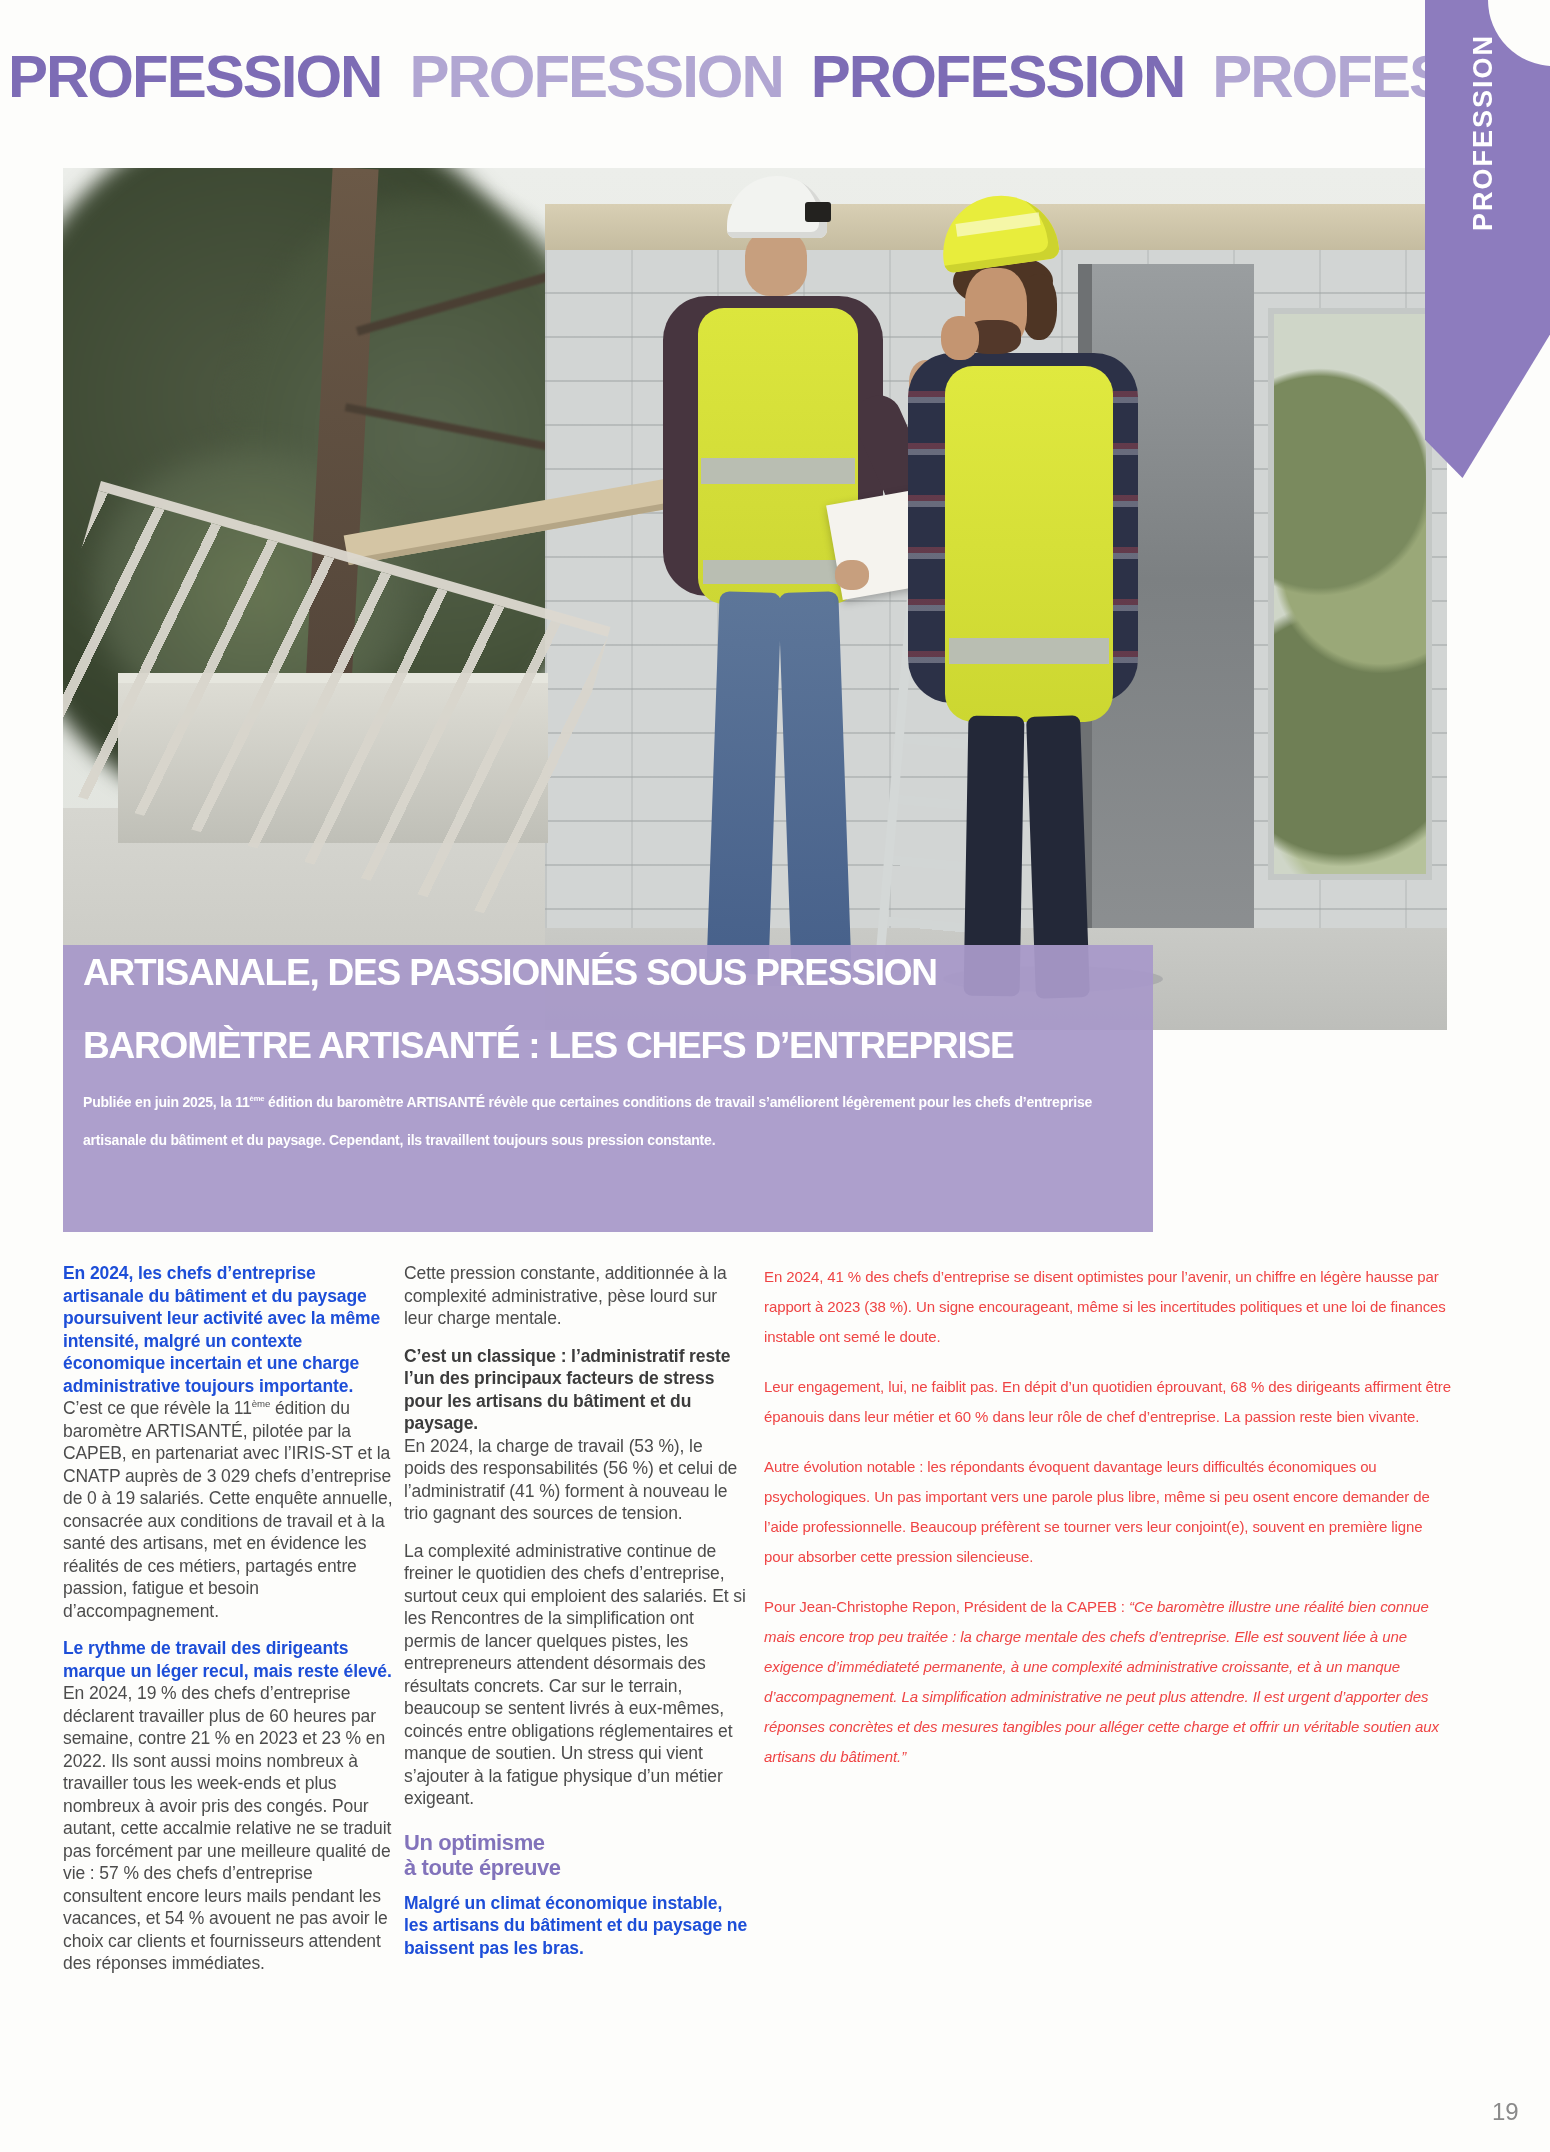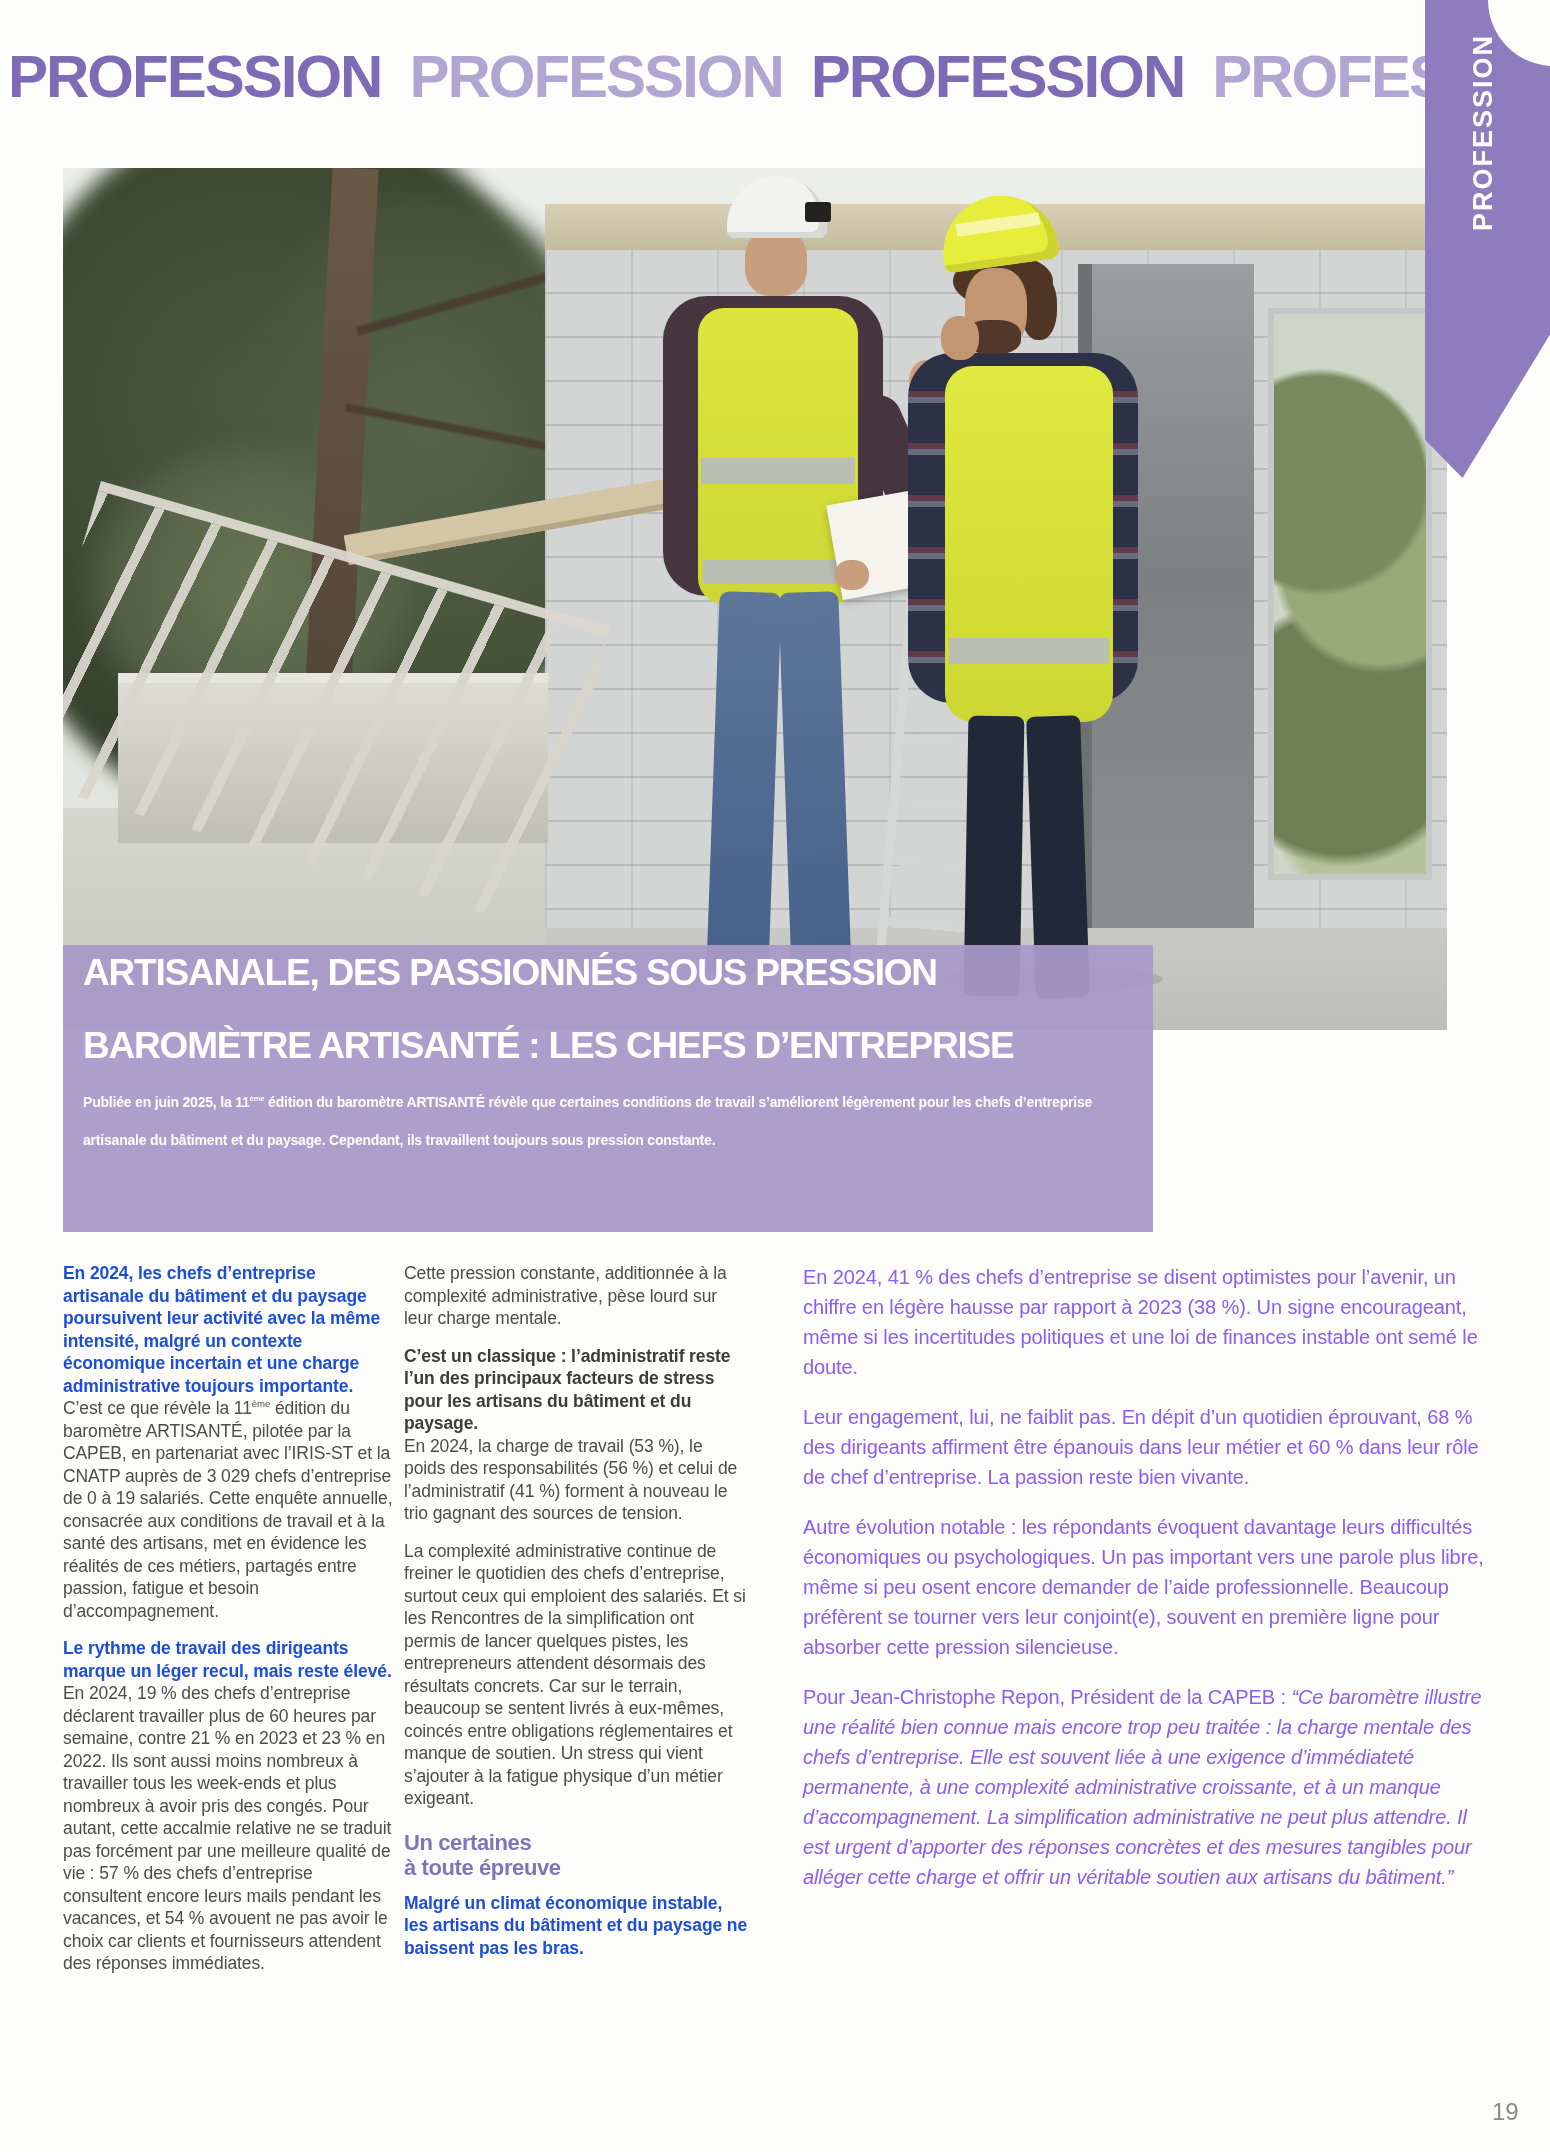--- a/index.html
+++ b/index.html
@@ -33,21 +33,21 @@
     font-size:37px;letter-spacing:-1.2px;line-height:55px;}
   #banner-title-1{padding-top:18px;}
   #banner-sub{margin:10px 20px 0 20px;width:1050px;color:#ffffff;font-weight:700;
     font-size:14px;letter-spacing:-0.2px;line-height:38px;}
   sup{font-size:0.55em;vertical-align:super;line-height:0;}
 
   
   .col{position:absolute;top:1262px;color:#4c4c4c;font-size:17.5px;line-height:22.5px;letter-spacing:-0.1px;z-index:2;}
   #col1{left:63px;width:332px;}
   #col2{left:404px;width:344px;}
-  #col3{left:803px;width:692px;font-size:20px;line-height:30px;color:#8b5cf6;}
+  #col3{left:764px;width:692px;font-size:15px;line-height:30px;color:#ef4444;}
   .col p{margin:0 0 15px 0;}
   #col3 p{margin:0 0 20px 0;}
   .lead{font-weight:700;color:#1d4ed8;}
   .lead-block{display:block;font-weight:700;color:#3c3c3c;}
   .h-purple{color:#8273bb;font-weight:700;font-size:22px;line-height:25px;letter-spacing:-0.4px;
     margin:20px 0 12px 0;}
   .h-purple .hl{display:block;white-space:nowrap;}
   em{font-style:italic;}
 
   #page-number{position:absolute;left:1492px;top:2098px;color:#8a8a8a;font-size:24px;z-index:2;}
@@ -125,21 +125,21 @@
   <div class="col" id="col1">
     <p><span class="lead">En 2024, les chefs d’entreprise artisanale du bâtiment et du paysage poursuivent leur activité avec la même intensité, malgré un contexte économique incertain et une charge administrative toujours importante.</span><span> C’est ce que révèle la 11</span><sup>ème</sup><span> édition du baromètre ARTISANTÉ, pilotée par la CAPEB, en partenariat avec l’IRIS-ST et la CNATP auprès de 3 029 chefs d’entreprise de 0 à 19 salariés. Cette enquête annuelle, consacrée aux conditions de travail et à la santé des artisans, met en évidence les réalités de ces métiers, partagés entre passion, fatigue et besoin d’accompagnement.</span></p>
     <p><span class="lead">Le rythme de travail des dirigeants marque un léger recul, mais reste élevé.</span><span> En 2024, 19 % des chefs d’entreprise déclarent travailler plus de 60 heures par semaine, contre 21 % en 2023 et 23 % en 2022. Ils sont aussi moins nombreux à travailler tous les week-ends et plus nombreux à avoir pris des congés. Pour autant, cette accalmie relative ne se traduit pas forcément par une meilleure qualité de vie : 57 % des chefs d’entreprise consultent encore leurs mails pendant les vacances, et 54 % avouent ne pas avoir le choix car clients et fournisseurs attendent des réponses immédiates.</span></p>
   </div>
 
   <div class="col" id="col2">
     <p><span>Cette pression constante, additionnée à la complexité administrative, pèse lourd sur leur charge mentale.</span></p>
     <p><span class="lead-block">C’est un classique : l’administratif reste l’un des principaux facteurs de stress pour les artisans du bâtiment et du paysage.</span><span>En 2024, la charge de travail (53 %), le poids des responsabilités (56 %) et celui de l’administratif (41 %) forment à nouveau le trio gagnant des sources de tension.</span></p>
     <p><span>La complexité administrative continue de freiner le quotidien des chefs d’entreprise, surtout ceux qui emploient des salariés. Et si les Rencontres de la simplification ont permis de lancer quelques pistes, les entrepreneurs attendent désormais des résultats concrets. Car sur le terrain, beaucoup se sentent livrés à eux-mêmes, coincés entre obligations réglementaires et manque de soutien. Un stress qui vient s’ajouter à la fatigue physique d’un métier exigeant.</span></p>
     <h3 class="h-purple">
-      <span class="hl">Un certaines</span>
+      <span class="hl">Un optimisme</span>
       <span class="hl">à toute épreuve</span>
     </h3>
     <p><span class="lead">Malgré un climat économique instable, les artisans du bâtiment et du paysage ne baissent pas les bras.</span></p>
   </div>
 
   <div class="col" id="col3">
     <p><span>En 2024, 41 % des chefs d’entreprise se disent optimistes pour l’avenir, un chiffre en légère hausse par rapport à 2023 (38 %). Un signe encourageant, même si les incertitudes politiques et une loi de finances instable ont semé le doute.</span></p>
     <p><span>Leur engagement, lui, ne faiblit pas. En dépit d’un quotidien éprouvant, 68 % des dirigeants affirment être épanouis dans leur métier et 60 % dans leur rôle de chef d’entreprise. La passion reste bien vivante.</span></p>
     <p><span>Autre évolution notable : les répondants évoquent davantage leurs difficultés économiques ou psychologiques. Un pas important vers une parole plus libre, même si peu osent encore demander de l’aide professionnelle. Beaucoup préfèrent se tourner vers leur conjoint(e), souvent en première ligne pour absorber cette pression silencieuse.</span></p>
     <p><span>Pour Jean-Christophe Repon, Président de la CAPEB : </span><em>“Ce baromètre illustre une réalité bien connue mais encore trop peu traitée : la charge mentale des chefs d’entreprise. Elle est souvent liée à une exigence d’immédiateté permanente, à une complexité administrative croissante, et à un manque d’accompagnement. La simplification administrative ne peut plus attendre. Il est urgent d’apporter des réponses concrètes et des mesures tangibles pour alléger cette charge et offrir un véritable soutien aux artisans du bâtiment.”</em></p>

